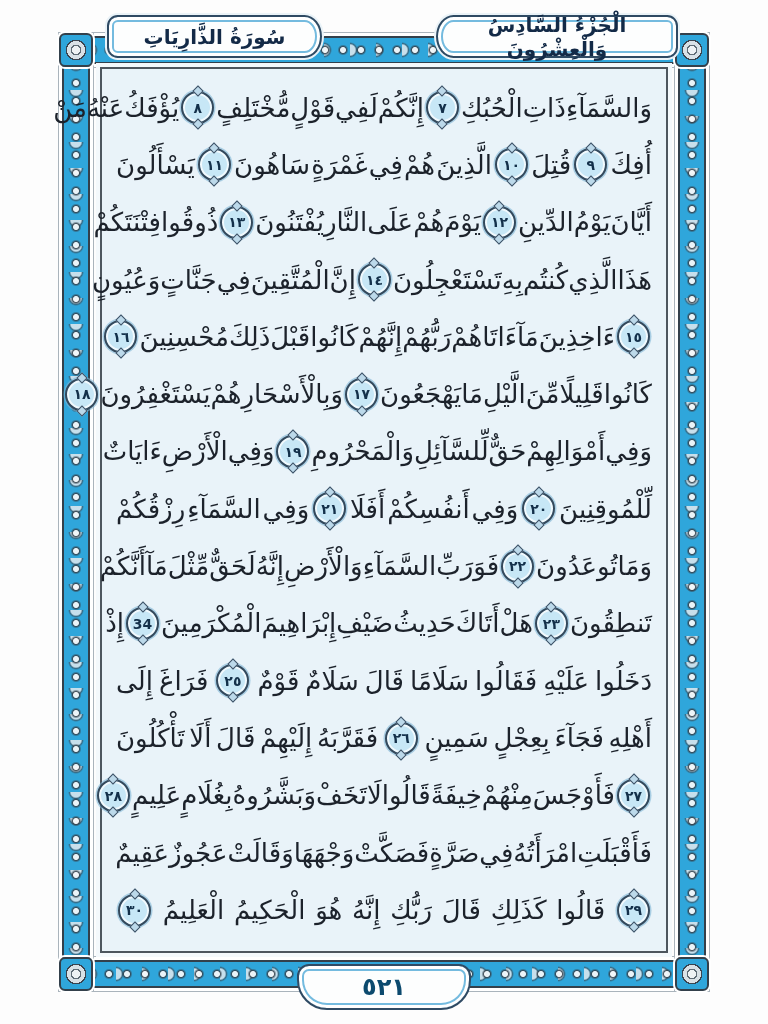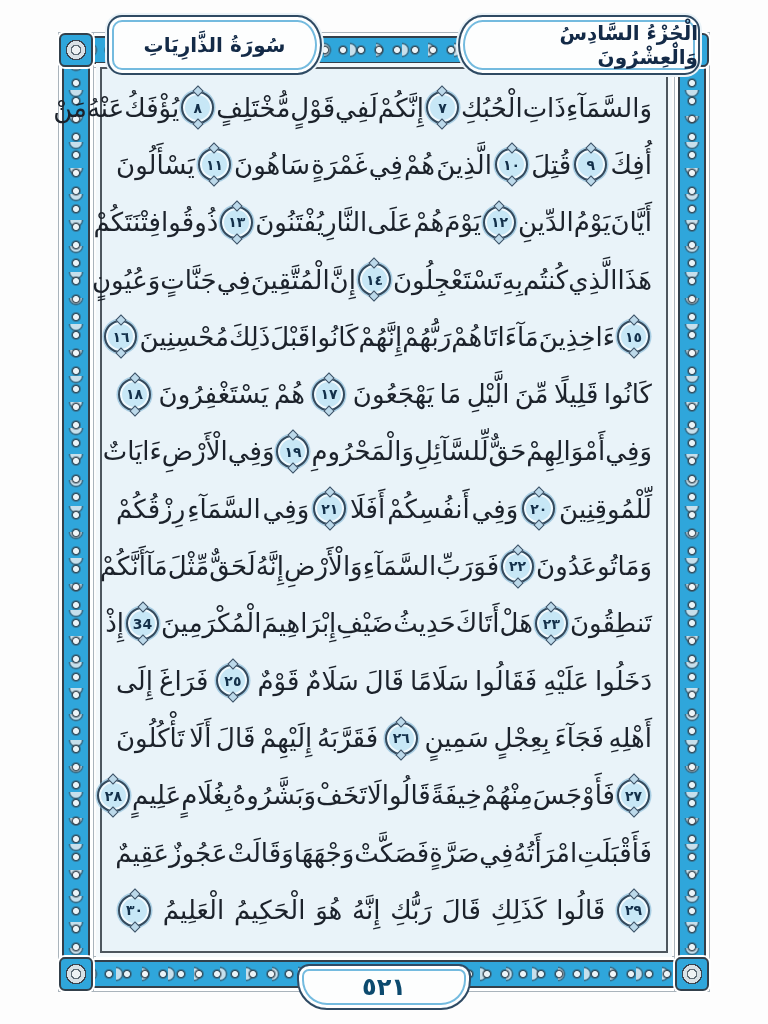--- a/index.html
+++ b/index.html
@@ -71,30 +71,30 @@
   }
   .ayah-marker::before,.ayah-marker::after{
     content:"";position:absolute;left:50%;
     width:6px;height:6px;background:#bcd9ea;border:1px solid #3c5065;
     transform:translateX(-50%) rotate(45deg);
   }
   .ayah-marker::before{top:-6px;} .ayah-marker::after{bottom:-6px;}
 
   
   .cartouche{
-    position:absolute;top:15px;height:60px;box-sizing:border-box;
+    position:absolute;top:15px;height:43px;box-sizing:border-box;
     background:#fdfefe;
     border:2px solid #2f4a63;
     box-shadow:inset 0 0 0 3px #ffffff, inset 0 0 0 5px #74bbdf, 0 0 0 2px #eaf3f8;
     display:flex;align-items:center;justify-content:center;
     color:#132a47;font-size:20px;font-weight:bold;
     direction:rtl;z-index:5;
   }
   .cartouche.surah{left:107px;width:215px;border-radius:16px 26px 26px 16px / 16px 32px 32px 16px;}
-  .cartouche.juz  {left:458px;width:242px;border-radius:26px 16px 16px 26px / 32px 16px 16px 32px;}
+  .cartouche.juz  {left:436px;width:242px;border-radius:26px 16px 16px 26px / 32px 16px 16px 32px;text-align:center;}
 
   
   .page-num{
     position:absolute;left:297px;top:964px;width:174px;height:46px;box-sizing:border-box;
     background:#fdfefe;
     border:2px solid #2f4a63;
     border-radius:12px 12px 30px 30px;
     box-shadow:inset 0 0 0 3px #ffffff, inset 0 0 0 5px #74bbdf;
     display:flex;align-items:center;justify-content:center;
     color:#0c4a6e;font-size:24px;font-weight:bold;letter-spacing:4px;
@@ -191,20 +191,21 @@
       <span class="ayah-marker">١٦</span>
     </div>
     <div class="quran-line">
       <span class="word">كَانُوا</span>
       <span class="word">قَلِيلًا</span>
       <span class="word">مِّنَ</span>
       <span class="word">الَّيْلِ</span>
       <span class="word">مَا</span>
       <span class="word">يَهْجَعُونَ</span>
       <span class="ayah-marker">١٧</span>
+      <span class="word">وَبِالْأَسْحَارِ</span>
       <span class="word">هُمْ</span>
       <span class="word">يَسْتَغْفِرُونَ</span>
       <span class="ayah-marker">١٨</span>
     </div>
     <div class="quran-line">
       <span class="word">وَفِي</span>
       <span class="word">أَمْوَالِهِمْ</span>
       <span class="word">حَقٌّ</span>
       <span class="word">لِّلسَّآئِلِ</span>
       <span class="word">وَالْمَحْرُومِ</span>

